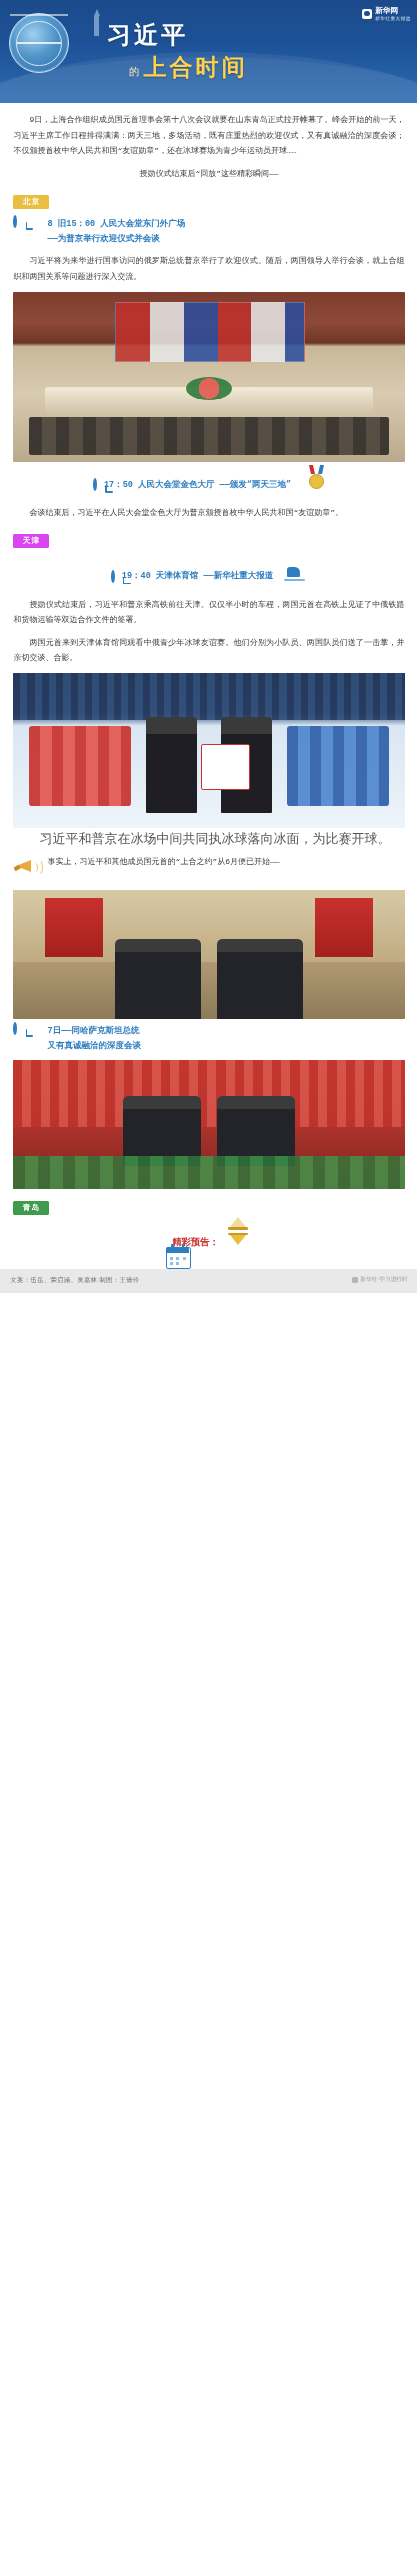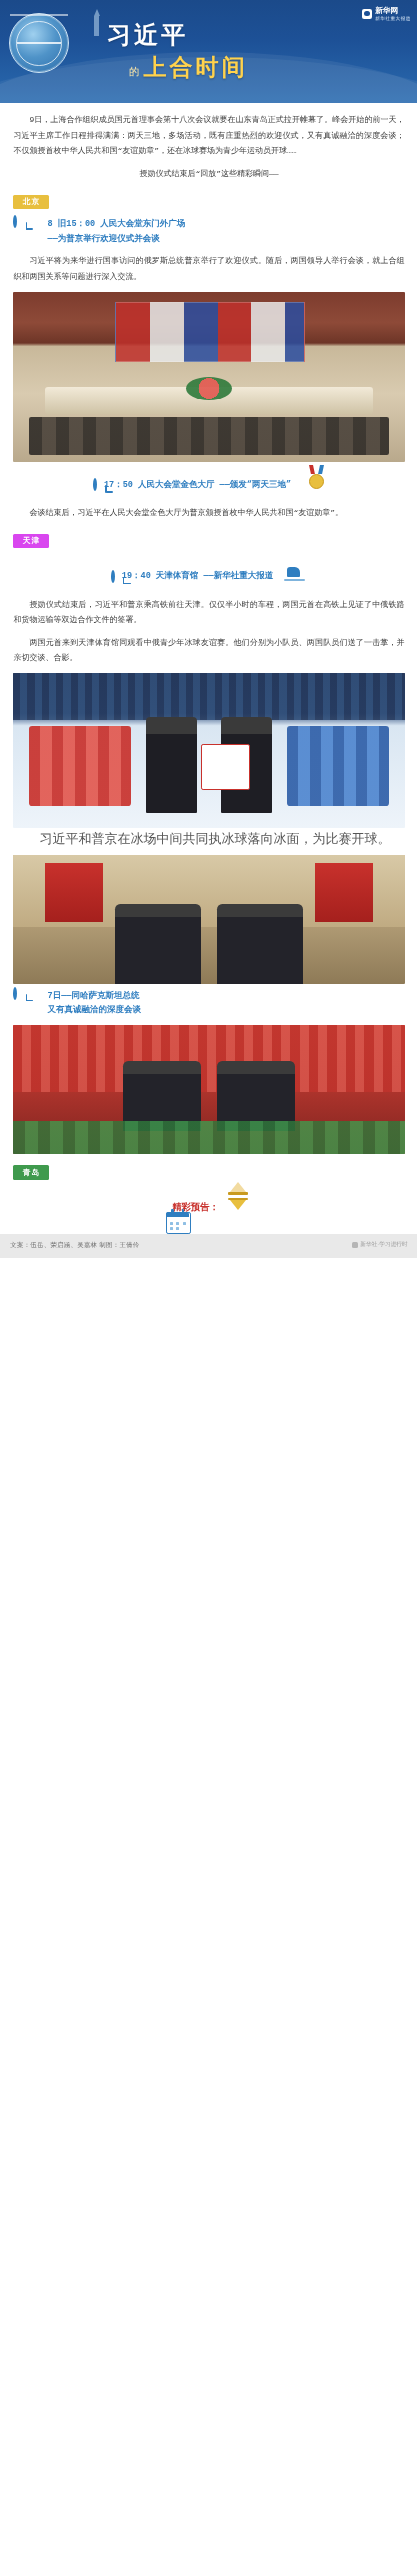--- a/index.html
+++ b/index.html
@@ -616,20 +616,29 @@
         <div class="kids-blue"></div>
         <div class="leader-a"></div>
         <div class="leader-b"></div>
         <div class="jersey"></div>
       </div>
 
       <p class="caption">习近平和普京在冰场中间共同执冰球落向冰面，为比赛开球。</p>
     </div>
 
     <div>
+      <div class="event">
+        <span class="evt-icon">
+          <span class="megaphone">
+            <span class="cone"></span><span class="handle"></span>
+            <span class="wave-a"></span><span class="wave-b"></span>
+          </span>
+        </span>
+        <span class="evt-text" style="color:#3c3c3c;font-weight:normal;font-size:8px;line-height:14.4px;">事实上，习近平和其他成员国元首的“上合之约”从6月便已开始——</span>
+      </div>
 
 
       <div class="photo ph-kyrgyz">
         <div class="backdrop"></div>
         <div class="flag-l"></div>
         <div class="flag-r"></div>
         <div class="p1"></div>
         <div class="p2"></div>
       </div>
 

